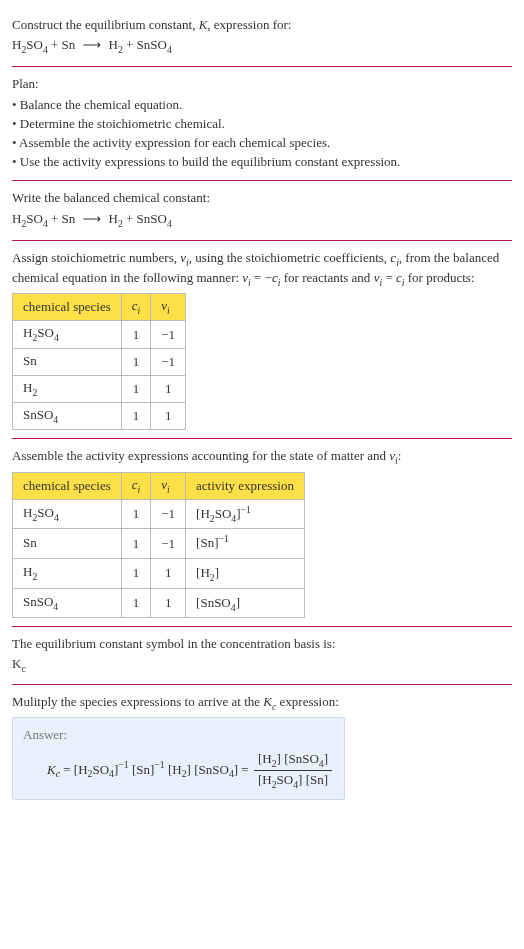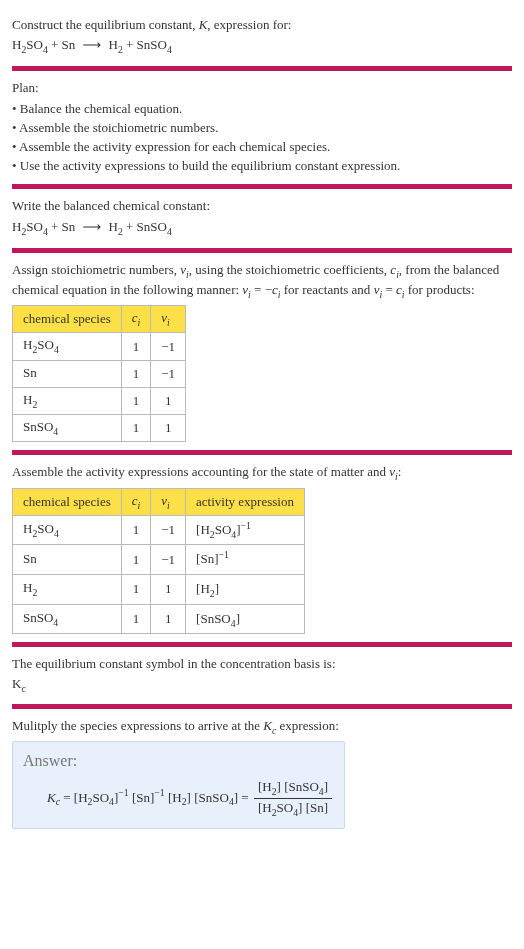--- a/index.html
+++ b/index.html
@@ -6,21 +6,21 @@
     body {
       font-family: Georgia, 'Times New Roman', serif;
       background: #fff;
       color: #333;
       width: 524px;
       padding: 8px 12px;
       font-size: 13px;
       line-height: 1.4;
     }
     .section {
-      border-bottom: 5px solid #be185d;
+      border-bottom: 1px solid #be185d;
       padding: 8px 0;
     }
     .section:last-of-type { border-bottom: none; }
     .prompt { margin-bottom: 2px; }
     .eqn { margin: 2px 0; }
     sub { font-size: 0.75em; vertical-align: sub; }
     sup { font-size: 0.75em; vertical-align: super; }
     .arrow { margin: 0 4px; }
     .bullets { margin-top: 2px; }
     .bullet-line { margin: 1px 0; }
@@ -37,21 +37,21 @@
     th { background: #fde047; }
     .symbol-line { margin-top: 2px; }
     .answer-box {
       background: #e8f0fb;
       border: 1px solid #c8d8ee;
       padding: 8px 10px;
       margin-top: 4px;
       border-radius: 2px;
       width: fit-content;
     }
-    .answer-label { color: #777; font-size: 16px; margin-bottom: 6px; }
+    .answer-label { color: #777; font-size: 13px; margin-bottom: 6px; }
     .frac {
       display: inline-block;
       vertical-align: middle;
       text-align: center;
       margin: 0 2px;
     }
     .frac .num { display: block; border-bottom: 1px solid #333; padding: 0 4px; }
     .frac .den { display: block; padding: 0 4px; }
     .nowrap { white-space: nowrap; }
     .col-c { text-align: center; }
@@ -71,21 +71,21 @@
     <span><span>H</span><sub>2</sub></span>
     <span>+</span>
     <span><span>SnSO</span><sub>4</sub></span>
   </div>
 </div>
 
 <div class="section">
   <div>Plan:</div>
   <div class="bullets">
     <div class="bullet-line">• Balance the chemical equation.</div>
-    <div class="bullet-line">• Assemble the stoichiometric numbers.</div>
+    <div class="bullet-line">• Determine the stoichiometric chemical.</div>
     <div class="bullet-line">• Assemble the activity expression for each chemical species.</div>
     <div class="bullet-line">• Use the activity expressions to build the equilibrium constant expression.</div>
   </div>
 </div>
 
 <div class="section">
   <div>Write the balanced chemical constant:</div>
   <div class="eqn nowrap">
     <span><span>H</span><sub>2</sub><span>SO</span><sub>4</sub></span>
     <span>+</span>

